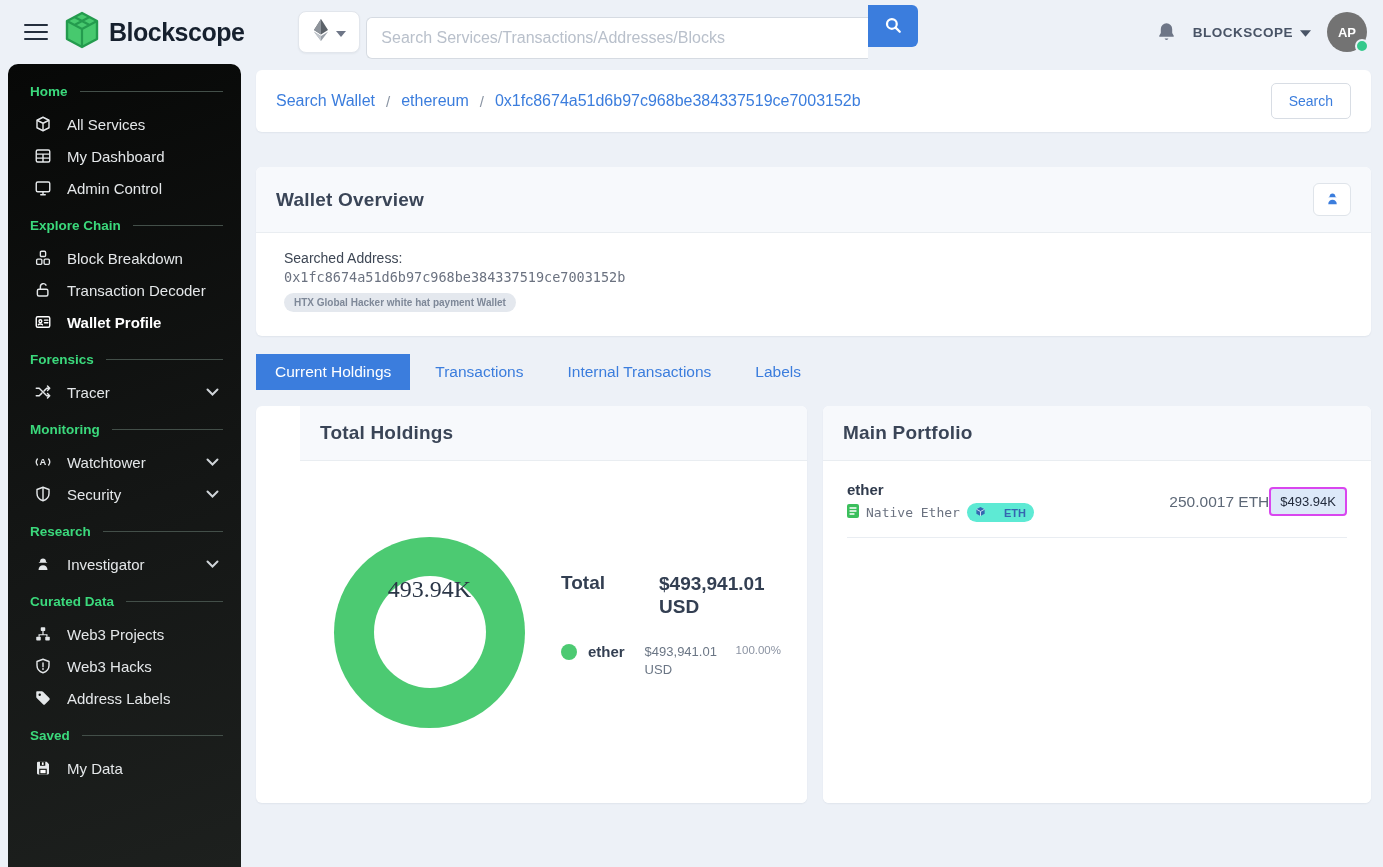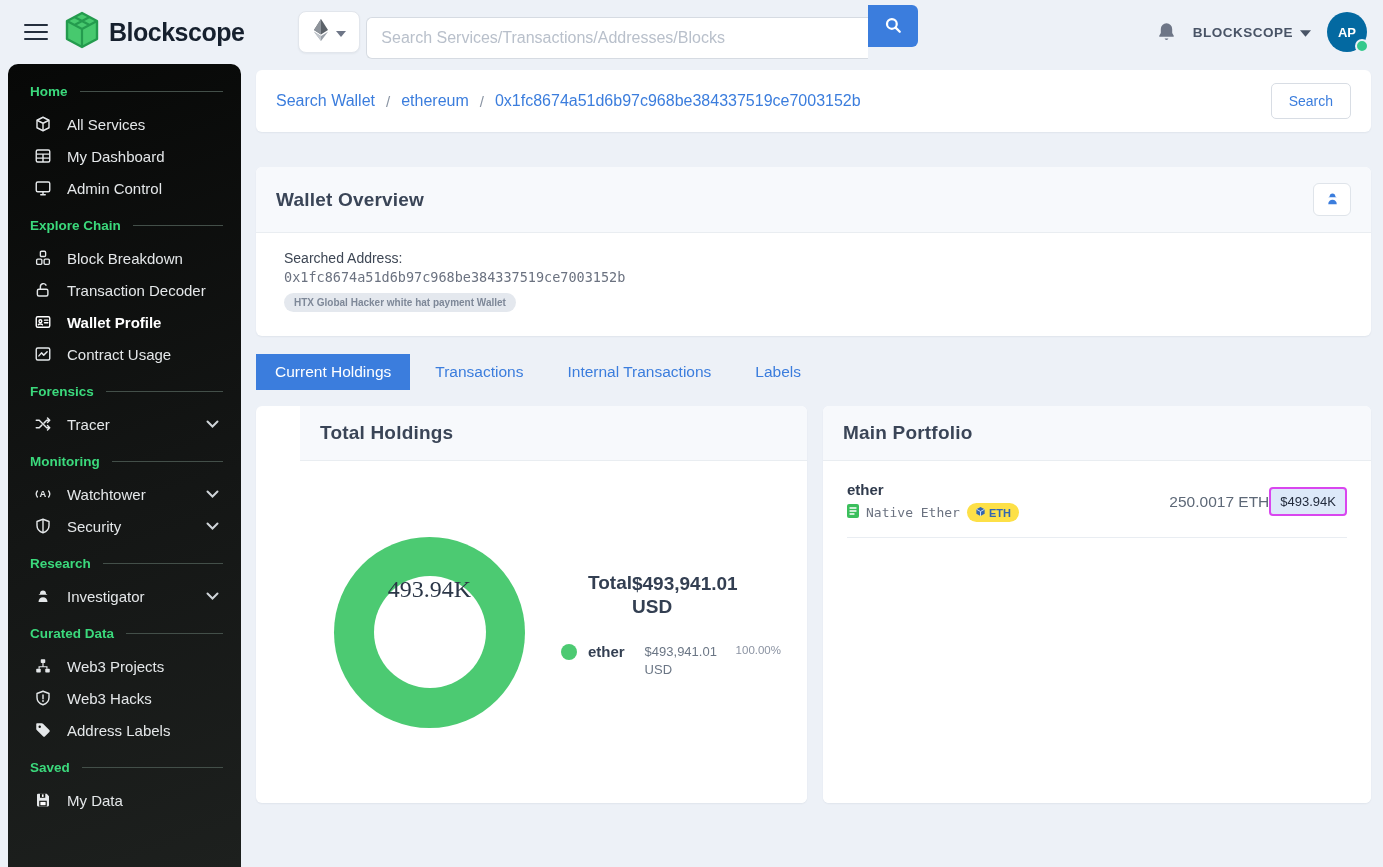--- a/index.html
+++ b/index.html
@@ -17,21 +17,21 @@
   .search-input { width:502px; height:42px; border:1px solid #d6dbe2; border-right:none; border-radius:6px 0 0 6px;
     padding:0 14px; font-size:16px; color:#3a4557; outline:none; font-family:"Liberation Sans", sans-serif;margin-top:12px; }
   .search-input::placeholder { color:#b9c0cb; }
   .search-btn { width:50px; height:42px; background:#3b7ddd; border:none; border-radius:0 6px 6px 0; cursor:pointer;
     display:flex; align-items:center; justify-content:center; }
   .top-right { margin-left:auto; margin-right:16px; display:flex; align-items:center; gap:16px; }
   .bell { cursor:pointer; display:flex; }
   .account { display:flex; align-items:center; gap:7px; cursor:pointer; }
   .account-label { font-size:13.5px; font-weight:700; color:#495466; letter-spacing:.5px; }
   .avatar-wrap { position:relative; width:40px; height:40px; cursor:pointer; }
-  .avatar { width:40px; height:40px; border-radius:50%; background:#0369a1; color:#fff; font-size:13px; font-weight:700;
+  .avatar { width:40px; height:40px; border-radius:50%; background:#737373; color:#fff; font-size:13px; font-weight:700;
     display:flex; align-items:center; justify-content:center; }
   .status-dot { position:absolute; right:-2px; bottom:-1px; width:14px; height:14px; border-radius:50%;
     background:#35c98c; border:2.5px solid #edf1f7; }
 
   
   .sidebar { position:absolute; left:8px; top:64px; width:233px; bottom:0; border-radius:10px 10px 0 0;
     background:linear-gradient(160deg,#070807 0%, #141615 55%, #1d201e 100%); padding:16px 18px 10px 22px; overflow:hidden; }
   .side-header { display:flex; align-items:center; gap:12px; color:#3bd97c; font-size:13.5px; font-weight:600; margin:14px 0 9px; }
   .side-header:first-child { margin-top:4px; }
   .side-header::after { content:""; flex:1; height:1px; background:#434f49; }
@@ -70,38 +70,38 @@
   .cards-row { margin-top:16px; display:flex; gap:16px; align-items:flex-start; }
   .holdings-card { width:551px; overflow:hidden;padding-left:44px; }
   .portfolio-card { flex:1; overflow:hidden; }
 
   .holdings-body { height:342px; display:flex; align-items:center; padding:0 26px 0 34px; gap:36px; background:#fff; }
   .donut { position:relative; width:191px; height:191px; border-radius:50%; background:#4cca72; flex:none; }
   .donut-hole { position:absolute; left:50%; top:50%; transform:translate(-50%,-50%); width:112px; height:112px;
     border-radius:50%; background:#fff; display:flex; align-items:flex-start; justify-content:center;font-family:Liberation Serif, serif; }
   .donut-center { font-size:24px; color:#2b3647; }
   .legend { flex:1; margin-top:-14px; }
-  .legend-total { display:flex; justify-content:center; align-items:flex-start; margin-bottom:24px; }
+  .legend-total { display:flex; justify-content:space-between; align-items:flex-start; margin-bottom:24px; }
   .legend-total-label { font-size:19px; font-weight:600; color:#333f52; }
   .legend-total-value { width:122px; font-size:19px; font-weight:600; color:#333f52; line-height:1.25; }
   .legend-row { display:flex; justify-content:space-between; align-items:flex-start; }
   .legend-key { display:flex; align-items:center; gap:11px; }
   .legend-dot { width:16px; height:16px; border-radius:50%; background:#4cca72; }
   .legend-name { font-size:15px; font-weight:600; color:#333f52; }
   .legend-val-wrap { display:flex; gap:7px; align-items:flex-start; }
   .legend-val { width:84px; font-size:13px; color:#6b7685; line-height:1.35; }
   .legend-pct { font-size:11.5px; color:#8b93a2; padding-top:1px; }
 
   .portfolio-body { height:342px; padding:20px 24px; background:#fff; }
   .asset-row { display:flex; justify-content:space-between; align-items:center; padding-bottom:15px;
     border-bottom:1px solid #e9edf2; cursor:pointer; }
   .asset-name { font-size:15px; font-weight:700; color:#2f3a4c; margin-bottom:5px; }
   .asset-sub { display:flex; align-items:center; gap:7px; }
   .asset-type { font-family:"DejaVu Sans Mono", monospace; font-size:13px; color:#6b7280; }
-  .chain-pill { display:inline-flex; align-items:center; gap:3px; background:#fde047; color:#3566b0; font-size:11px;
+  .chain-pill { display:inline-flex; align-items:center; gap:18px; background:#5eead4; color:#3566b0; font-size:11px;
     font-weight:700; padding:3px 8px; border-radius:10px; }
   .asset-right { display:flex; align-items:center; }
   .asset-amount { font-size:15.5px; color:#5d6877; }
   .usd-badge { background:#dde9f9; border:2px solid #d946ef; border-radius:4px; color:#232c3d; font-size:13px;
     padding:5px 9px; }
 </style>
 </head>
 <body>
 
 <div class="topbar">
@@ -228,29 +228,20 @@
   </div>
   <div class="side-item active">
     <span class="nav-ico">
         <svg viewBox="0 0 24 24" fill="none" stroke="currentColor" stroke-width="1.9" stroke-linecap="round">
           <rect x="3" y="5" width="18" height="14" rx="2"></rect>
           <circle cx="8.5" cy="11" r="1.9"></circle>
           <path d="M5.8 15.8c.6-1.6 4.8-1.6 5.4 0M14 9.5h4.5M14 13h4.5"></path>
         </svg>
       </span>
     <span>Wallet Profile</span>
-  </div>
-  <div class="side-item">
-    <span class="nav-ico">
-        <svg viewBox="0 0 24 24" fill="none" stroke="currentColor" stroke-width="1.9" stroke-linecap="round" stroke-linejoin="round">
-          <rect x="3" y="4" width="18" height="16" rx="2"></rect>
-          <path d="M6.5 14.5l3.5-4 3 3 4.5-4.5"></path>
-        </svg>
-      </span>
-    <span>Contract Usage</span>
   </div>
 
   <div class="side-header">
       <span>Forensics</span>
     </div>
   <div class="side-item">
     <span class="nav-ico">
         <svg viewBox="0 0 24 24" fill="none" stroke="currentColor" stroke-width="1.9" stroke-linecap="round" stroke-linejoin="round">
           <path d="M3 7h4l10 10h4M18 14l3 3-3 3M3 17h4l3.5-3.5M13.5 10.5L17 7h4M18 4l3 3-3 3"></path>
         </svg>

